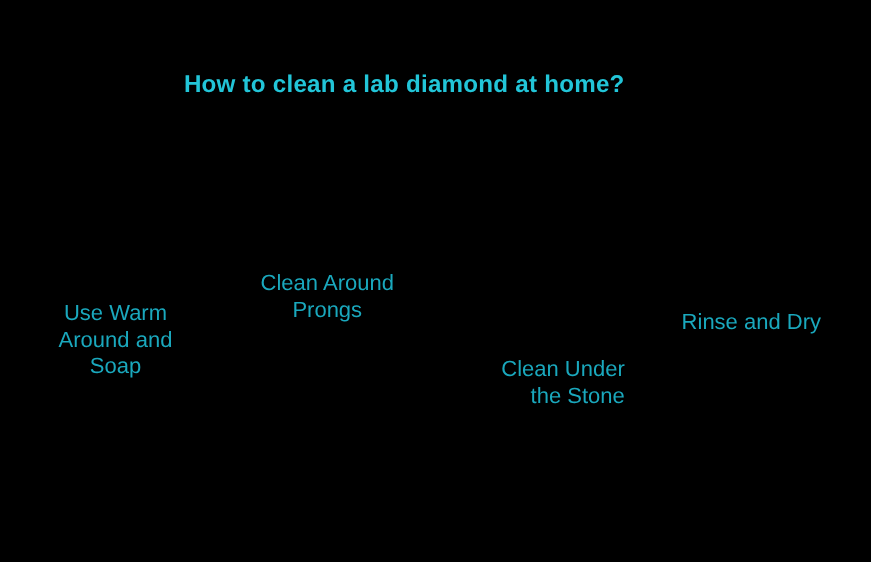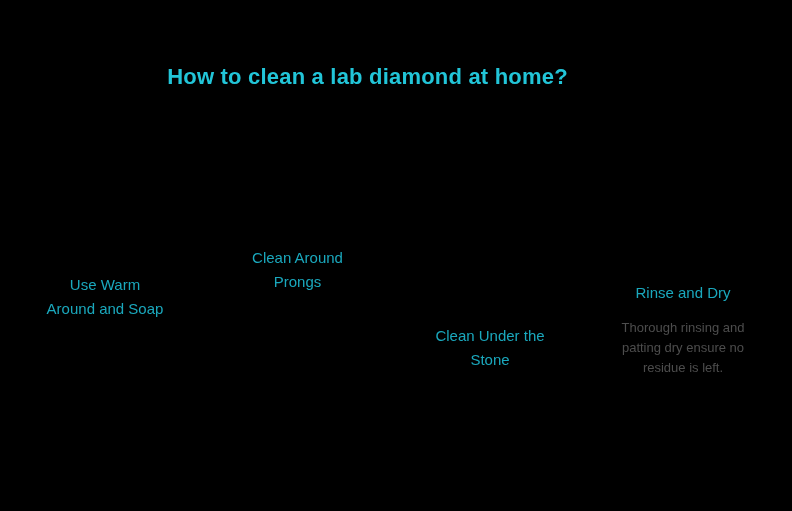--- a/index.html
+++ b/index.html
@@ -36,38 +36,38 @@
     white-space: nowrap;
     margin-top: 14px;
   }
 
   
   .step {
     position: absolute;
     text-align: center;
   }
   .step-heading {
-    font-size: 15px;
+    font-size: 20px;
     font-weight: normal;
     line-height: 24px;
     color: #1aa8bd;
     margin: 0;
   }
   .step-desc {
     font-size: 13px;
     font-weight: normal;
     line-height: 20px;
     color: #4d4d4d;
     margin: 13px 0 0 0;
   }
 
   
   #step-1 { left: 45px;  top: 273px; width: 120px; }
   #step-2 { left: 232px; top: 246px; width: 131px; }
-  #step-3 { left: 428px; top: 324px; width: 124px; }
+  #step-3 { left: 444px; top: 324px; width: 124px; text-align: right; }
   #step-4 { left: 608px; top: 281px; width: 150px; }
 </style>
 </head>
 <body>
 
 <div id="canvas">
 
   <div id="page-title">How to clean a lab diamond at home?</div>
 
   <div class="step" id="step-1">
@@ -80,16 +80,15 @@
     <div class="step-desc"></div>
   </div>
 
   <div class="step" id="step-3">
     <div class="step-heading">Clean Under the Stone</div>
     <div class="step-desc"></div>
   </div>
 
   <div class="step" id="step-4">
     <div class="step-heading">Rinse and Dry</div>
-    <div class="step-desc">Thorough rinsing and patting dry ensure no residue is left.</div>
   </div>
 
 </div>
 
 </body></html>

